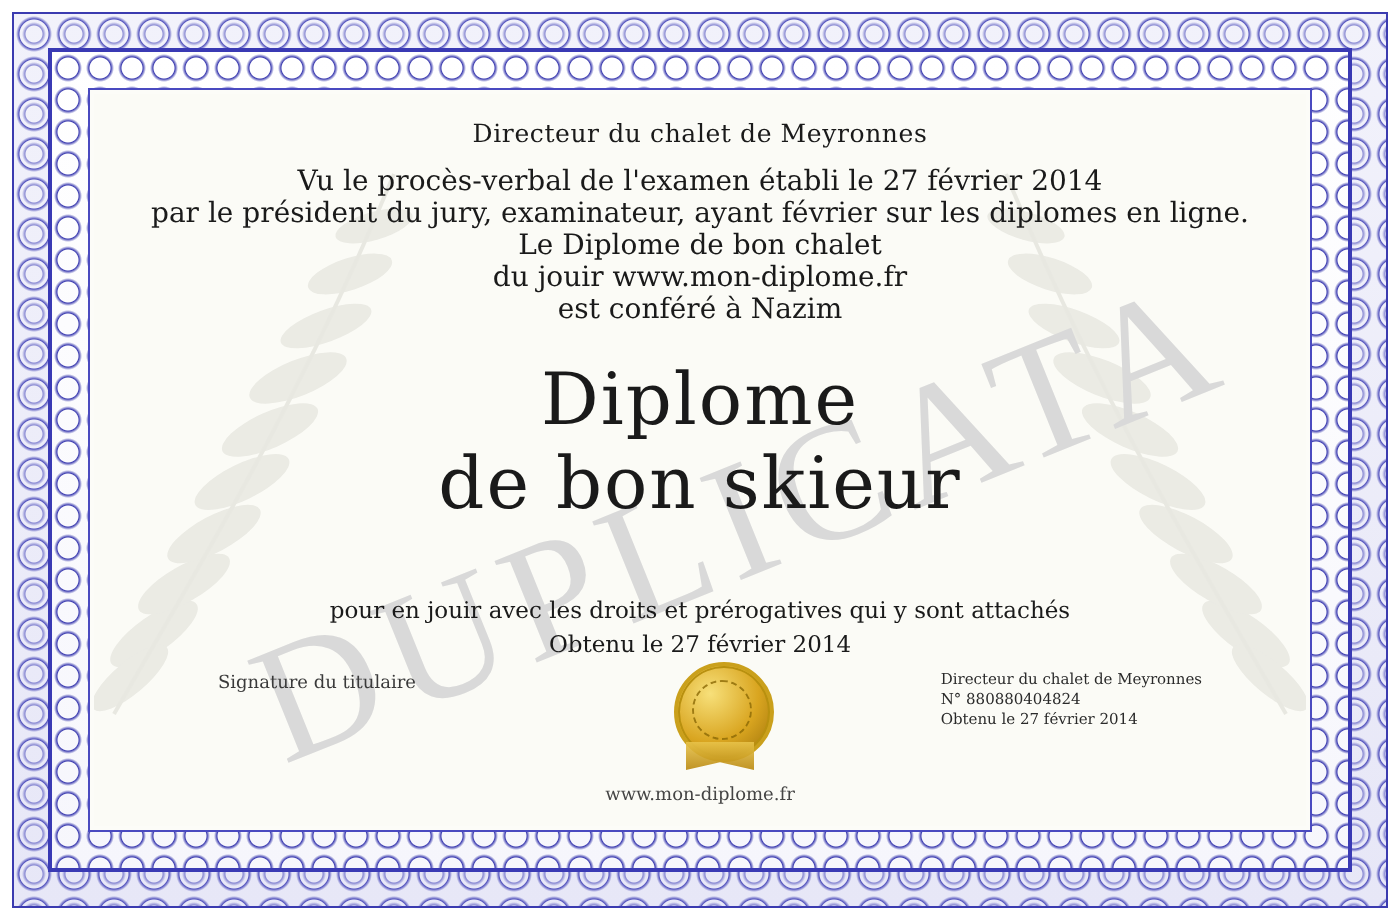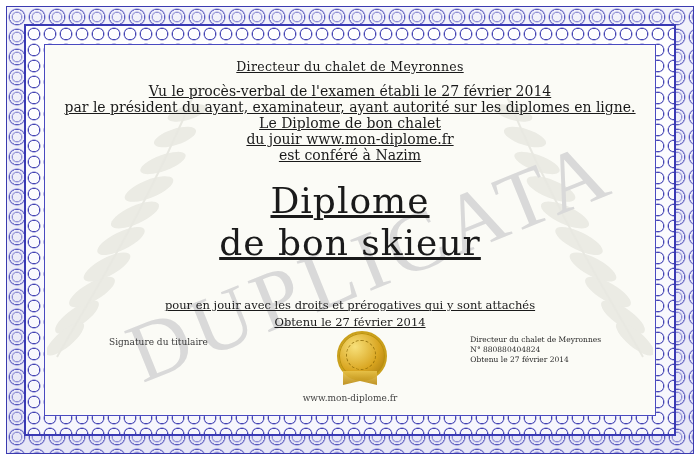--- a/index.html
+++ b/index.html
@@ -93,21 +93,20 @@
   }
 
   
   .content {
     position: relative;
     width: 606px;
     height: 366px;
     text-align: center;
     color: #1a1a1a;
     font-family: "DejaVu Serif", serif;
-    text-decoration: underline;
   }
 
   .line-top {
     margin-top: 12px;
     font-size: 12.5px;
     letter-spacing: 0.3px;
   }
   .para {
     margin-top: 9px;
     font-size: 14px;
@@ -246,21 +245,21 @@
     <div class="watermark">
       <span>DUPLICATA</span>
     </div>
 
     <div class="content">
 
       <div class="line-top">Directeur du chalet de Meyronnes</div>
 
       <div class="para">
         <span class="sub">Vu le procès-verbal de l'examen établi le 27 février 2014</span>
-        <span class="sub">par le président du ayant, examinateur, ayant autorité sur les diplomes en ligne.</span>
+        <span class="sub">par le président du jury, examinateur, ayant février sur les diplomes en ligne.</span>
         <span class="sub">Le Diplome de bon chalet</span>
         <span class="sub">du jouir www.mon-diplome.fr</span>
         <span class="sub">est conféré à Nazim</span>
       </div>
 
       <div class="title">
         <span>Diplome</span>
         <span class="l2">de bon skieur</span>
       </div>
 

